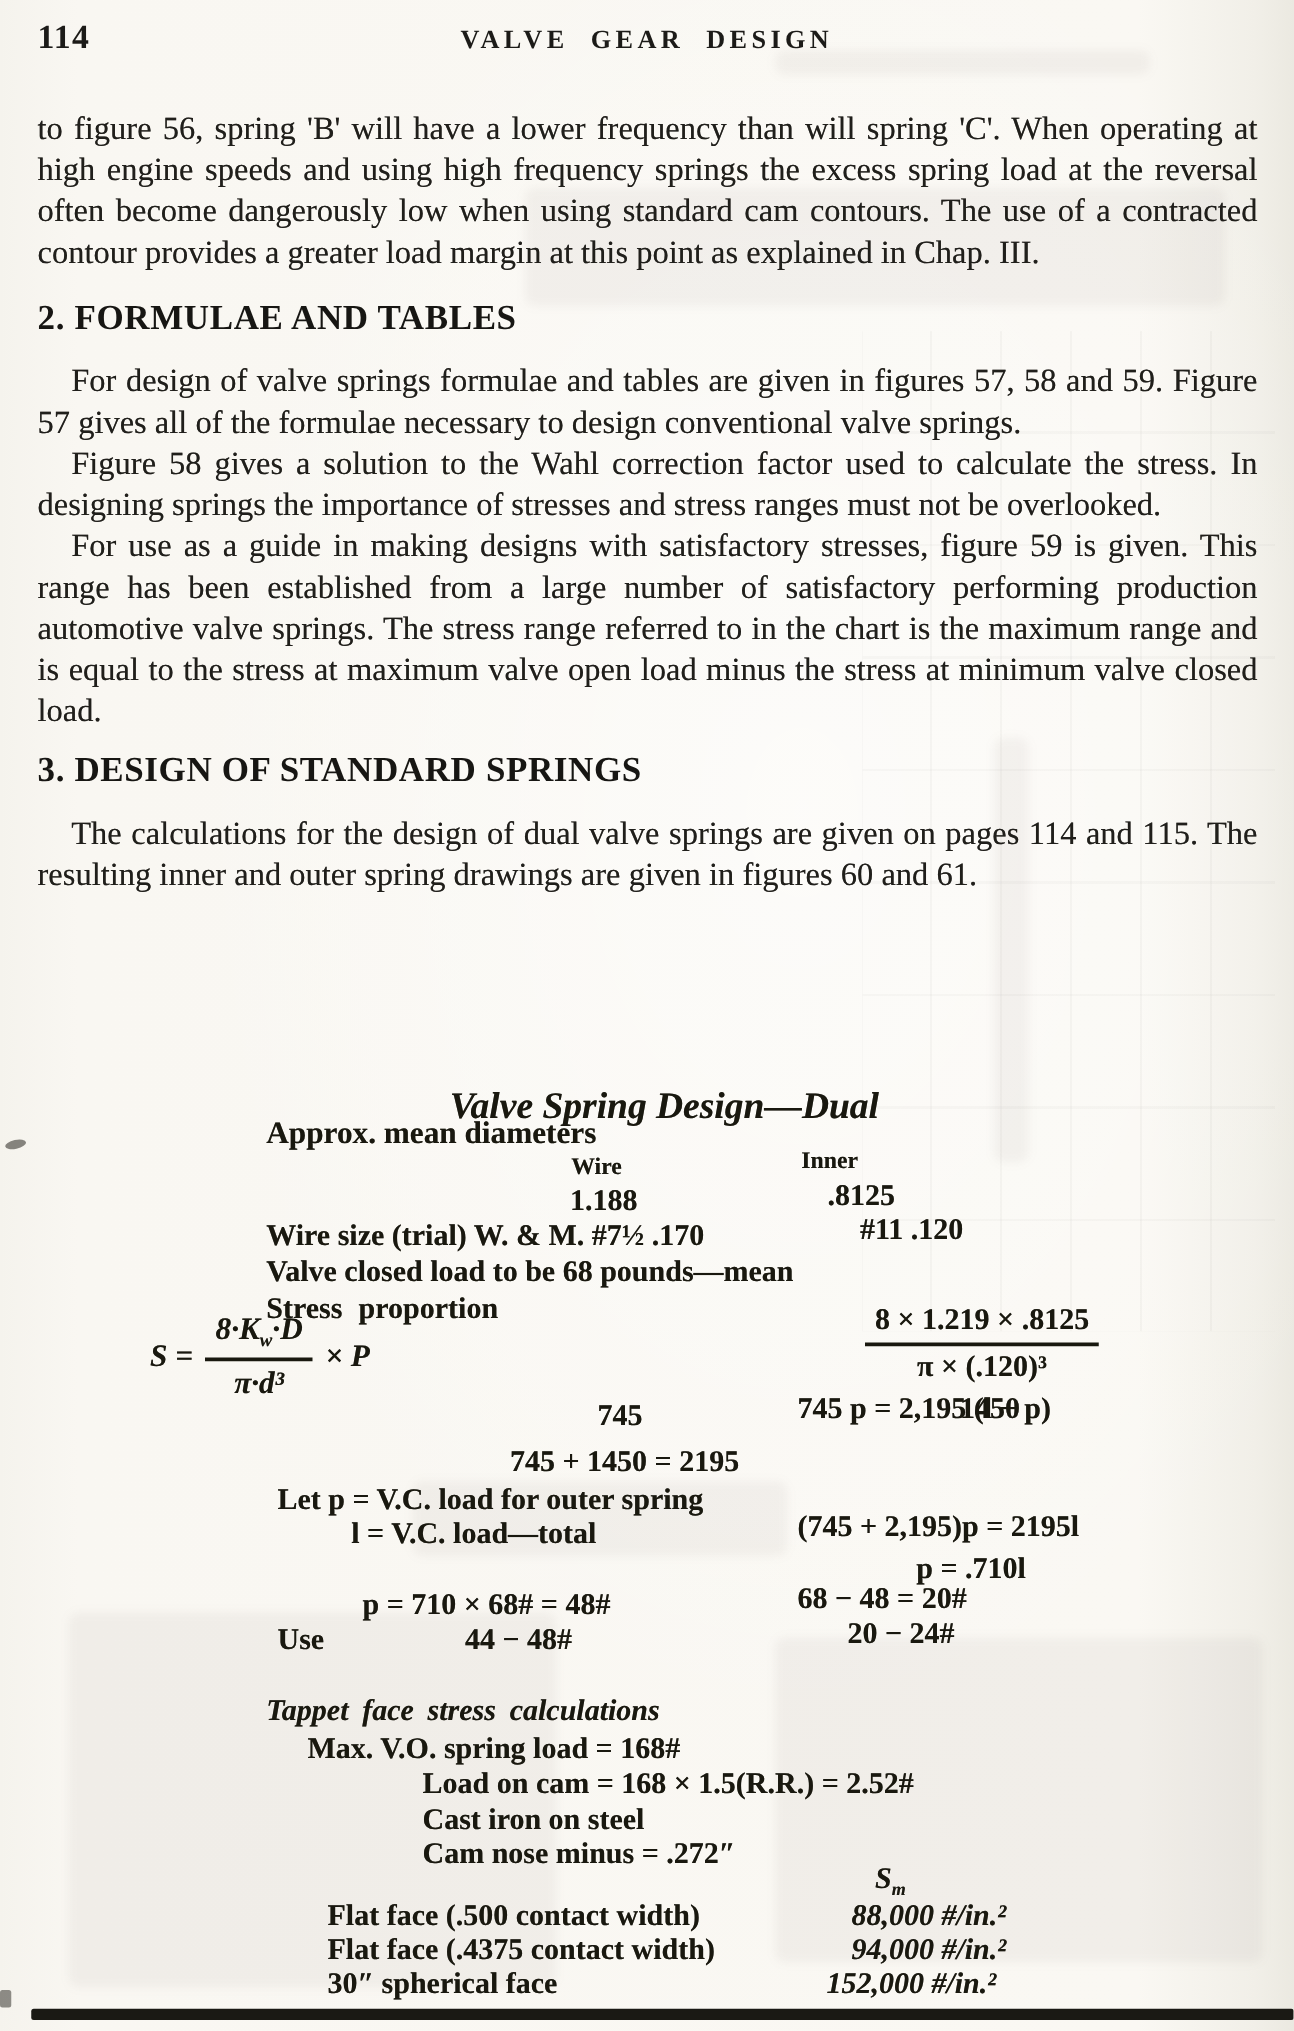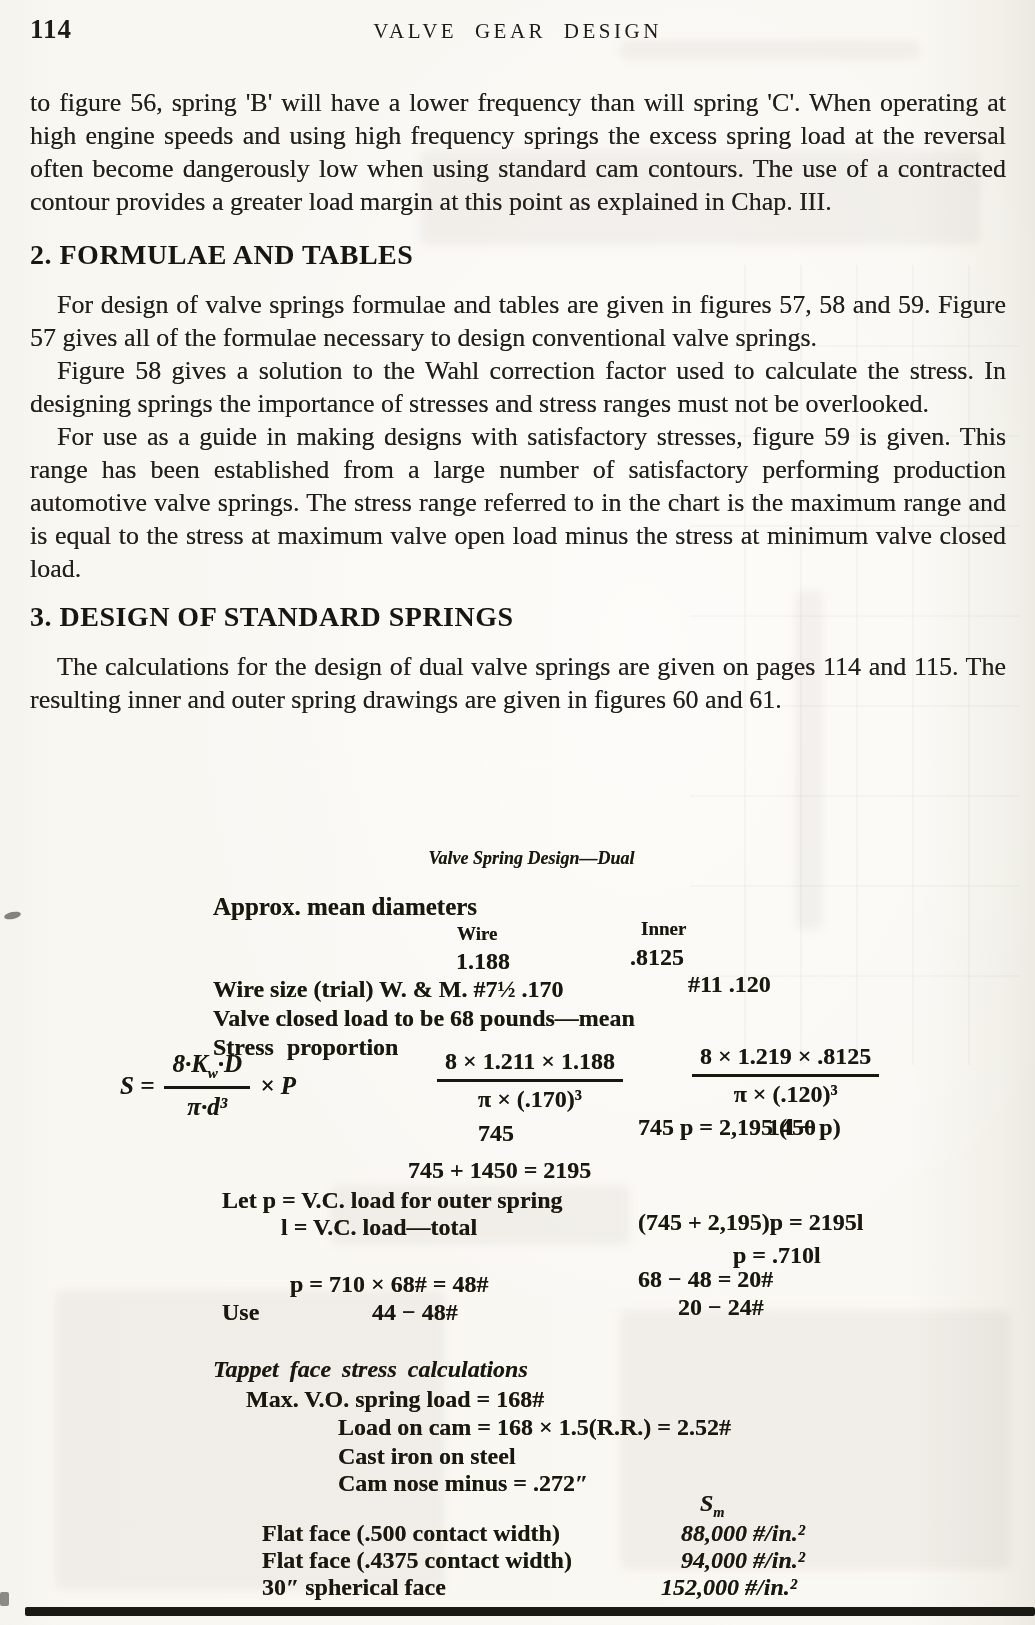--- a/index.html
+++ b/index.html
@@ -9,21 +9,21 @@
       radial-gradient(ellipse at 62% 40%, rgba(255,255,255,.55) 0%, rgba(255,255,255,0) 55%),
       linear-gradient(90deg, #f5f3ed 0%, #f9f7f2 6%, #faf8f3 88%, #f1efe8 97%, #ebe9e1 100%),
       #f8f6f1;
     color:#1c1b18;
     font-family:"Liberation Serif","DejaVu Serif",serif;
   }
   .abs{position:absolute;white-space:nowrap;z-index:2;}
 
   
   .pagenum{font-size:27px;font-weight:700;letter-spacing:1px;}
-  .headtitle{font-size:21px;font-weight:400;letter-spacing:3.5px;word-spacing:9px;text-align:center;}
+  .headtitle{font-size:21px;font-weight:700;letter-spacing:3.5px;word-spacing:9px;text-align:center;}
 
   
   #bodycopy{position:absolute;left:30px;top:86px;width:976px;z-index:2;}
   #bodycopy p{
     margin:0;font-size:26px;line-height:33px;text-align:justify;
     color:#201f1b;text-shadow:0 0 .5px rgba(30,28,24,.65);
   }
   #bodycopy p.ind{text-indent:27px;}
   #bodycopy h2{
     margin:20px 0 16px 0;font-size:28px;line-height:34px;font-weight:700;
@@ -80,46 +80,42 @@
     <h2>2. FORMULAE AND TABLES</h2>
     <p class="ind">For design of valve springs formulae and tables are given in figures 57, 58 and 59. Figure 57 gives all of the formulae necessary to design conventional valve springs.</p>
     <p class="ind">Figure 58 gives a solution to the Wahl correction factor used to calculate the stress. In designing springs the importance of stresses and stress ranges must not be overlooked.</p>
     <p class="ind">For use as a guide in making designs with satisfactory stresses, figure 59 is given. This range has been established from a large number of satisfactory performing production automotive valve springs. The stress range referred to in the chart is the maximum range and is equal to the stress at maximum valve open load minus the stress at minimum valve closed load.</p>
     <h2 style="margin-top:15px;">3. DESIGN OF STANDARD SPRINGS</h2>
     <p class="ind">The calculations for the design of dual valve springs are given on pages 114 and 115. The resulting inner and outer spring drawings are given in figures 60 and 61.</p>
   </div>
 
   <div id="worksheet">
 
-    <div class="abs ws ital ctr" style="top:848px;font-size:18px;padding-left:28px;">Valve Spring Design—Dual</div>
+    <div class="abs ws ital ctr" style="top:868px;font-size:30px;padding-left:28px;">Valve Spring Design—Dual</div>
 
     <div class="abs ws" style="left:213px;top:893px;font-size:25px;">Approx. mean diameters</div>
     <div class="abs ws ws-sm" style="left:457px;top:923px;">Wire</div>
     <div class="abs ws ws-sm" style="left:641px;top:918px;">Inner</div>
     <div class="abs ws" style="left:456px;top:948px;">1.188</div>
-    <div class="abs ws" style="left:630px;top:944px;">.8125</div>
+    <div class="abs ws" style="left:662px;top:944px;">.8125</div>
 
     <div class="abs ws" style="left:213px;top:976px;">Wire size (trial) W. &amp; M. #7½ .170</div>
     <div class="abs ws" style="left:688px;top:971px;">#11 .120</div>
     <div class="abs ws" style="left:213px;top:1005px;">Valve closed load to be 68 pounds—mean</div>
     <div class="abs ws" style="left:213px;top:1034px;word-spacing:7px;">Stress proportion</div>
 
     <div class="abs ws formula-row ital" style="left:120px;top:1050px;font-size:25px;">
       <span>S =</span>
       <span class="frac">
         <span class="fnum"><span>8·K</span><sub>w</sub><span>·D</span></span>
         <span class="fden">π·d³</span>
       </span>
       <span>× P</span>
     </div>
 
-    <div class="abs ws frac" style="left:437px;top:1048px;">
-      <span class="fnum">8 × 1.211 × 1.188</span>
-      <span class="fden">π × (.170)³</span>
-    </div>
 
     <div class="abs ws frac" style="left:692px;top:1043px;">
       <span class="fnum">8 × 1.219 × .8125</span>
       <span class="fden">π × (.120)³</span>
     </div>
 
     <div class="abs ws" style="left:478px;top:1120px;">745</div>
     <div class="abs ws" style="left:768px;top:1114px;">1450</div>
 
     <div class="abs ws" style="left:408px;top:1157px;">745 + 1450 = 2195</div>

